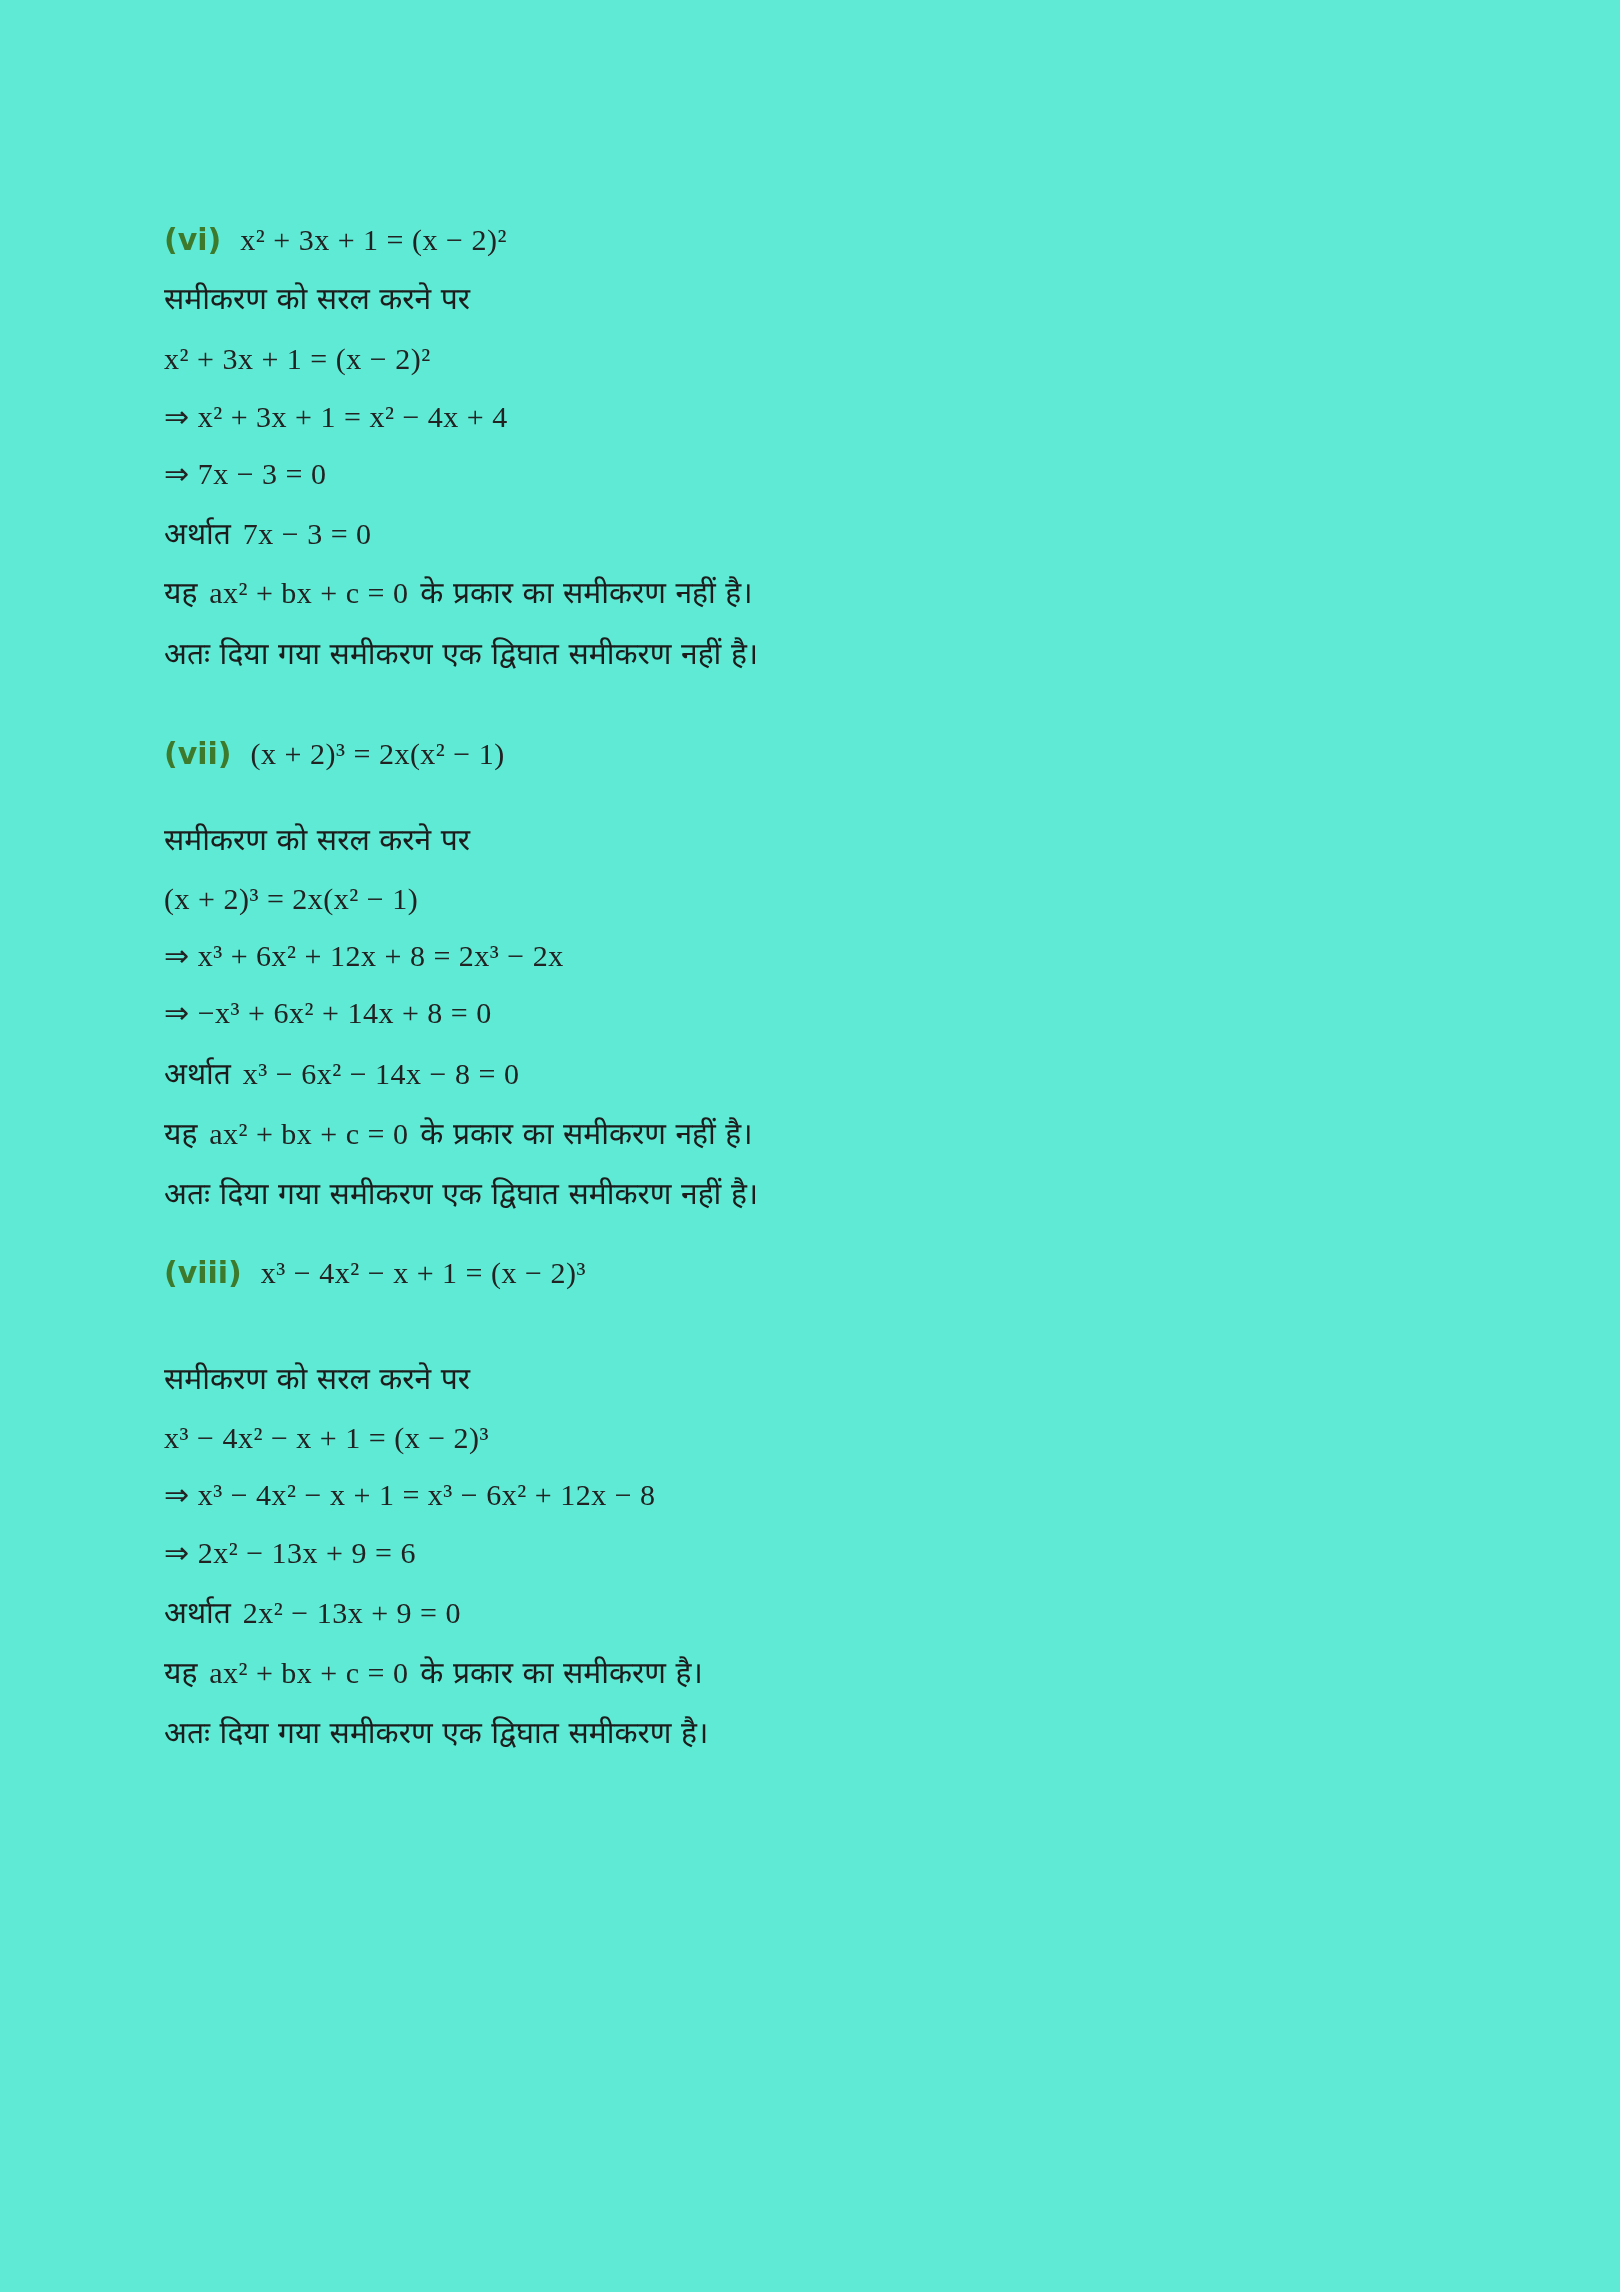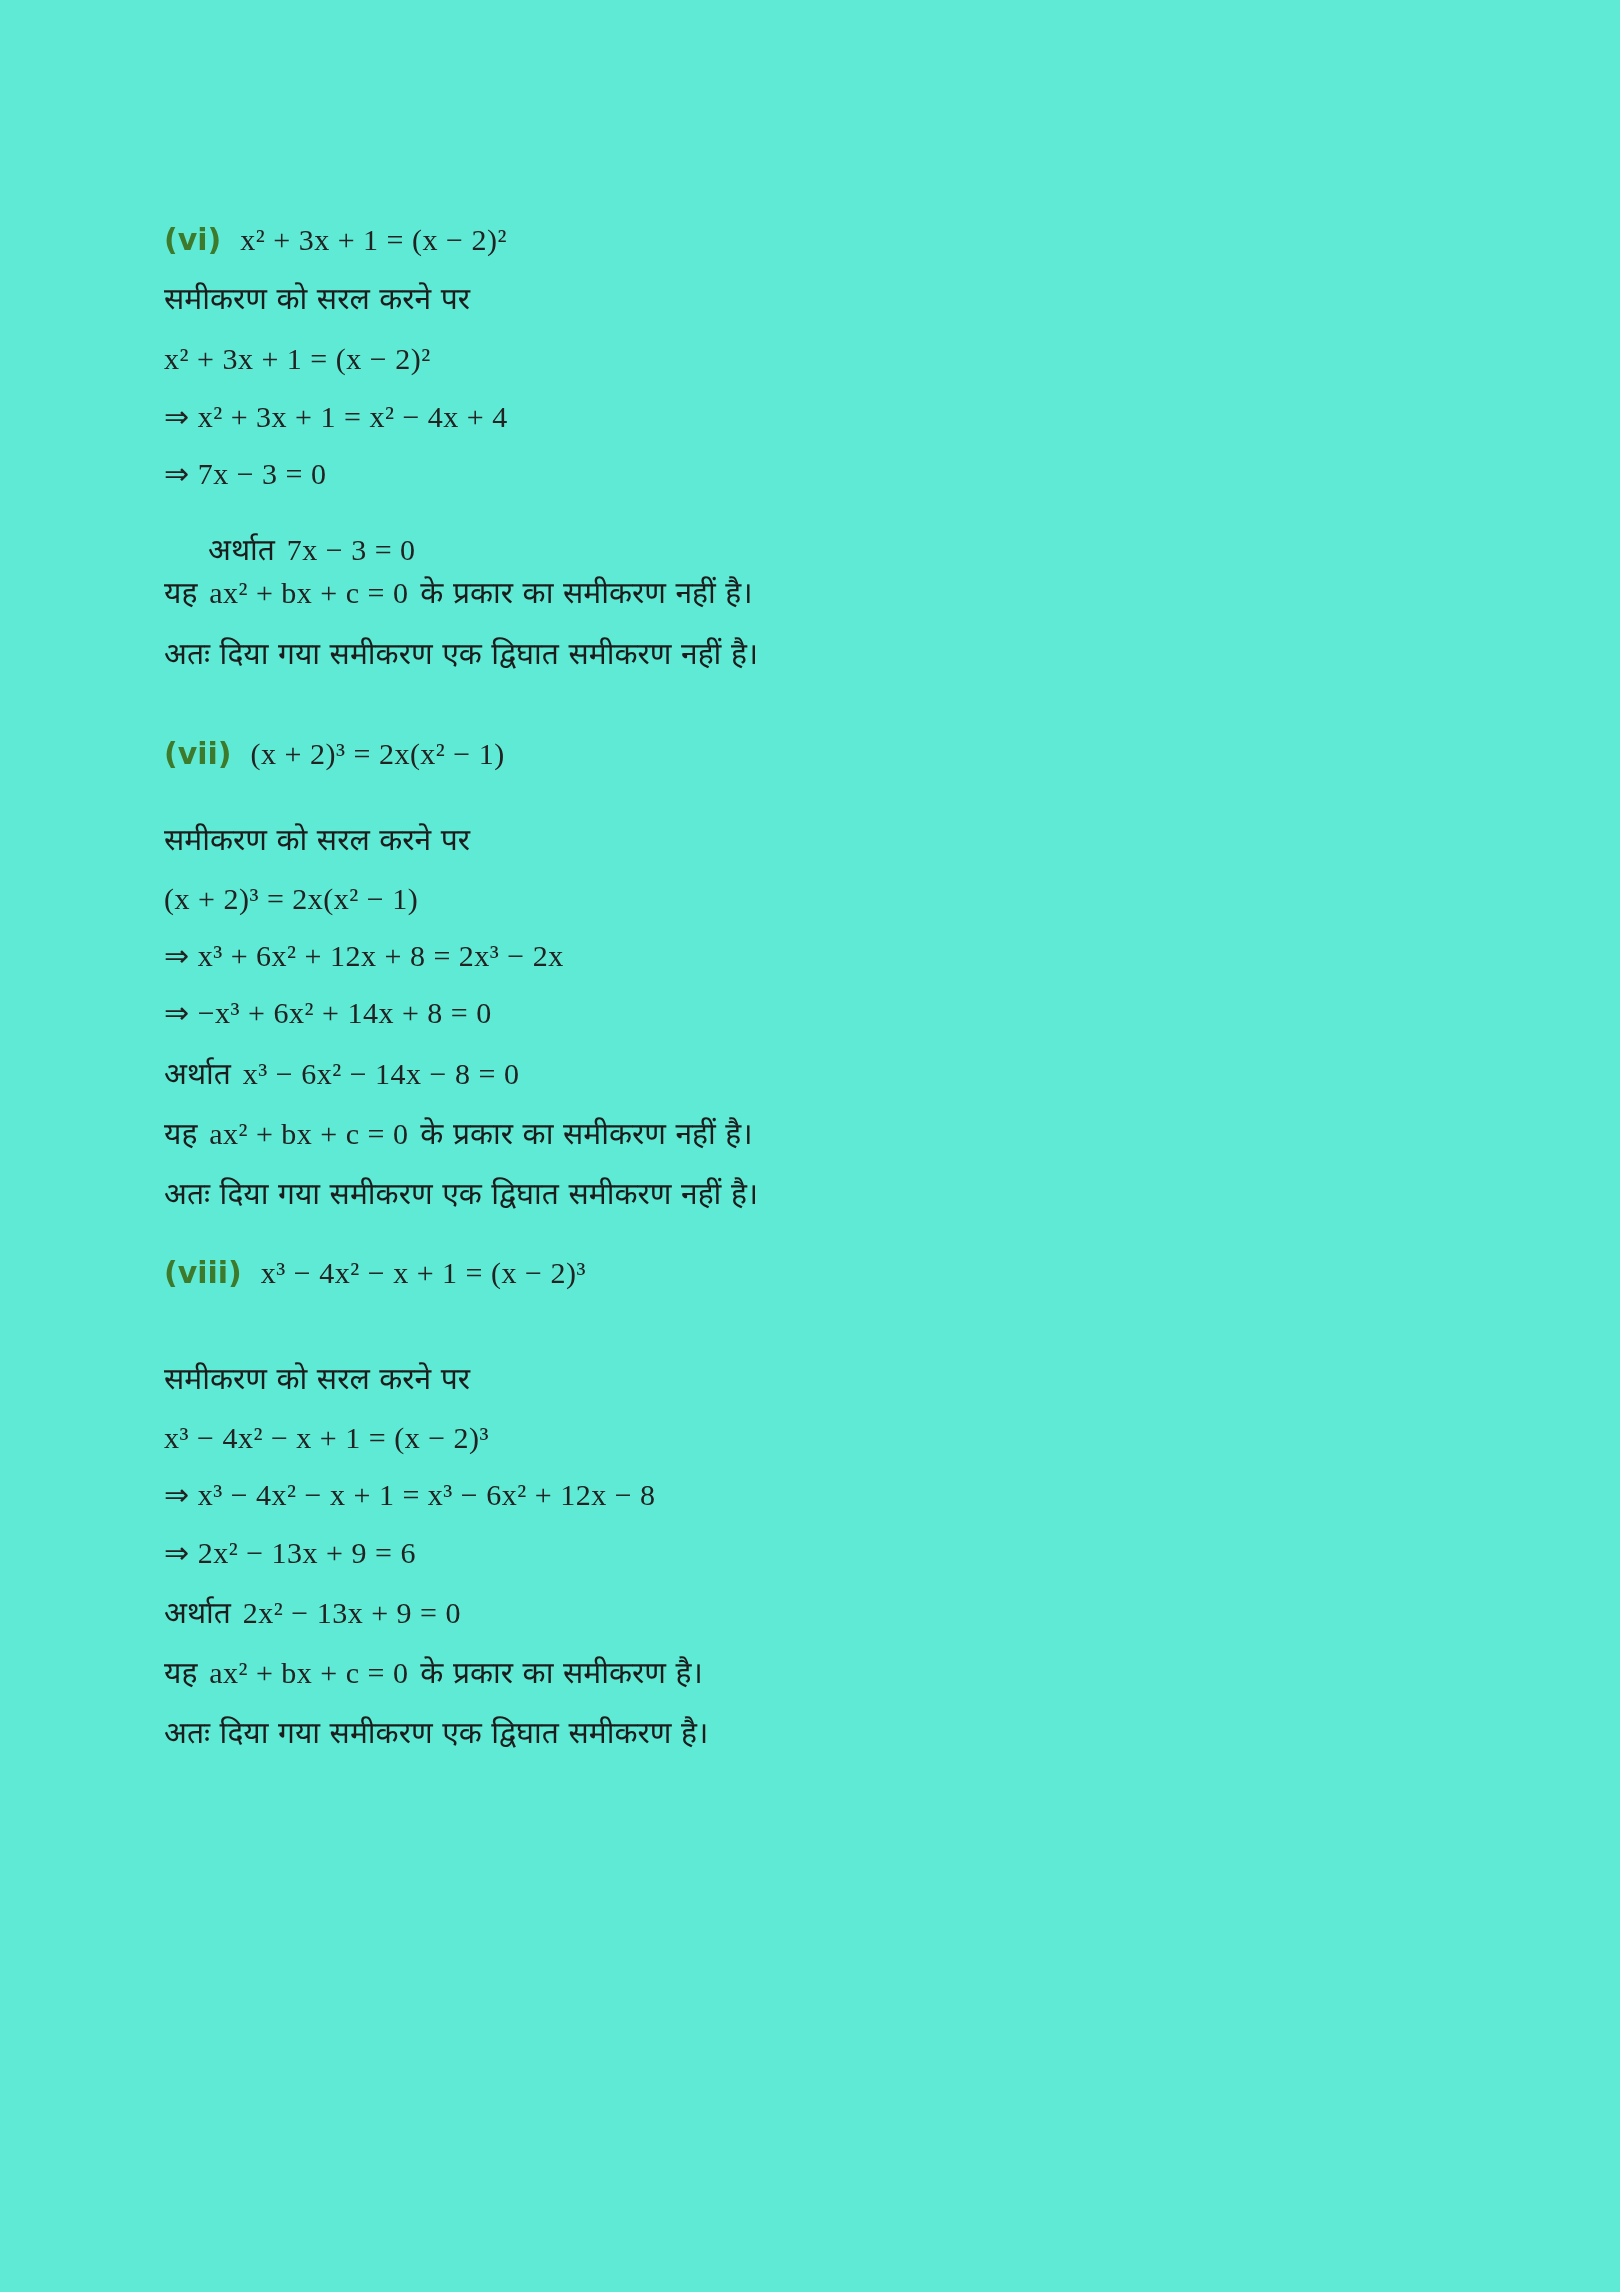--- a/index.html
+++ b/index.html
@@ -55,21 +55,21 @@
 
   <div>
     <div class="line" style="top:218px;">
       <span class="label" style="color:#3e7a2c;">(vi)</span>
       <span class="math">x² + 3x + 1 = (x − 2)²</span>
     </div>
     <div class="line hindi" style="top:277px;">समीकरण को सरल करने पर</div>
     <div class="line math" style="top:337px;">x² + 3x + 1 = (x − 2)²</div>
     <div class="line math" style="top:395px;">⇒ x² + 3x + 1 = x² − 4x + 4</div>
     <div class="line math" style="top:452px;">⇒ 7x − 3 = 0</div>
-    <div class="line" style="top:528px;margin-left:44px;">
+    <div class="line" style="top:512px;">
       <span class="hindi">अर्थात</span><span class="gap"></span><span class="math">7x − 3 = 0</span>
     </div>
     <div class="line" style="top:571px;">
       <span class="hindi">यह</span><span class="gap"></span><span class="math">ax² + bx + c = 0</span><span class="gap"></span><span class="hindi">के प्रकार का समीकरण नहीं है।</span>
     </div>
     <div class="line hindi" style="top:632px;">अतः दिया गया समीकरण एक द्विघात समीकरण नहीं है।</div>
   </div>
 
   <div>
     <div class="line" style="top:732px;">

